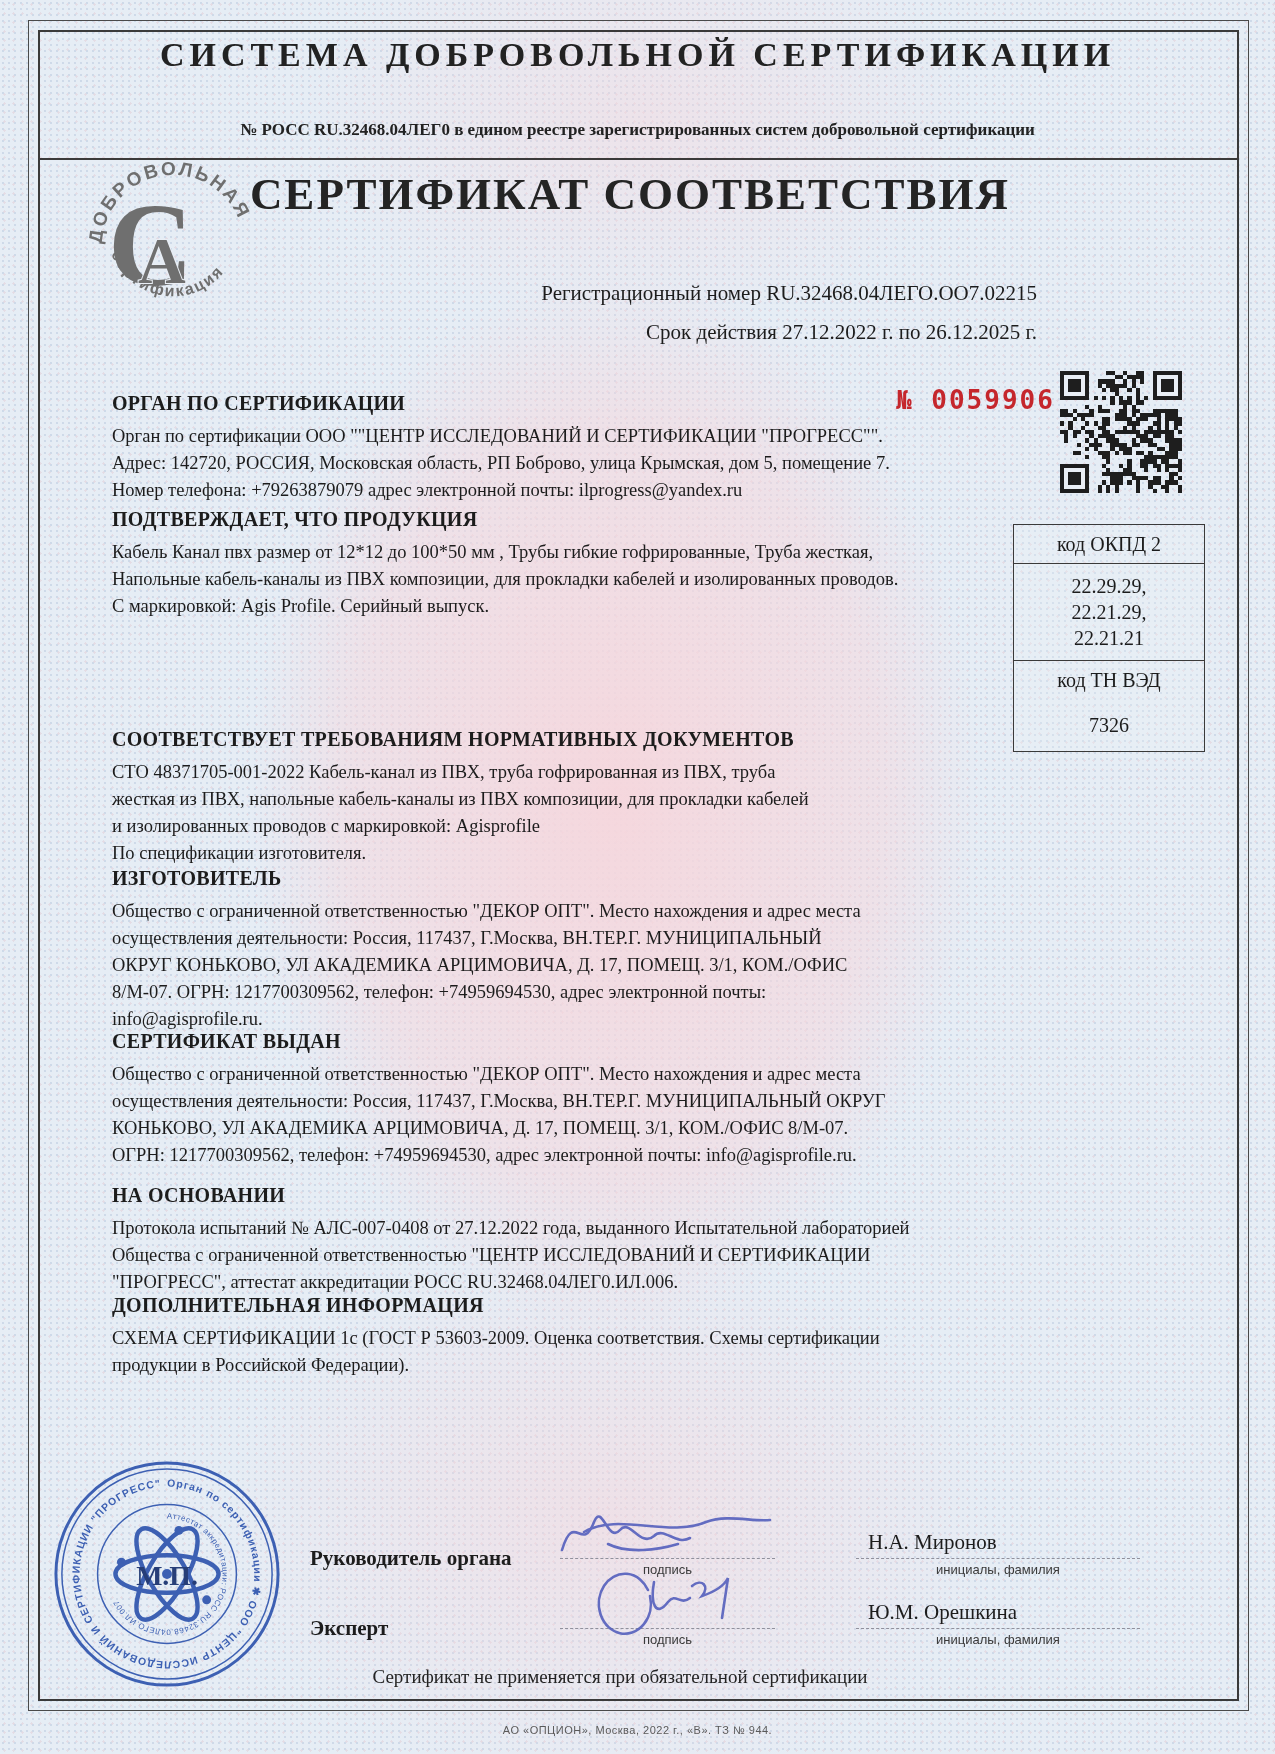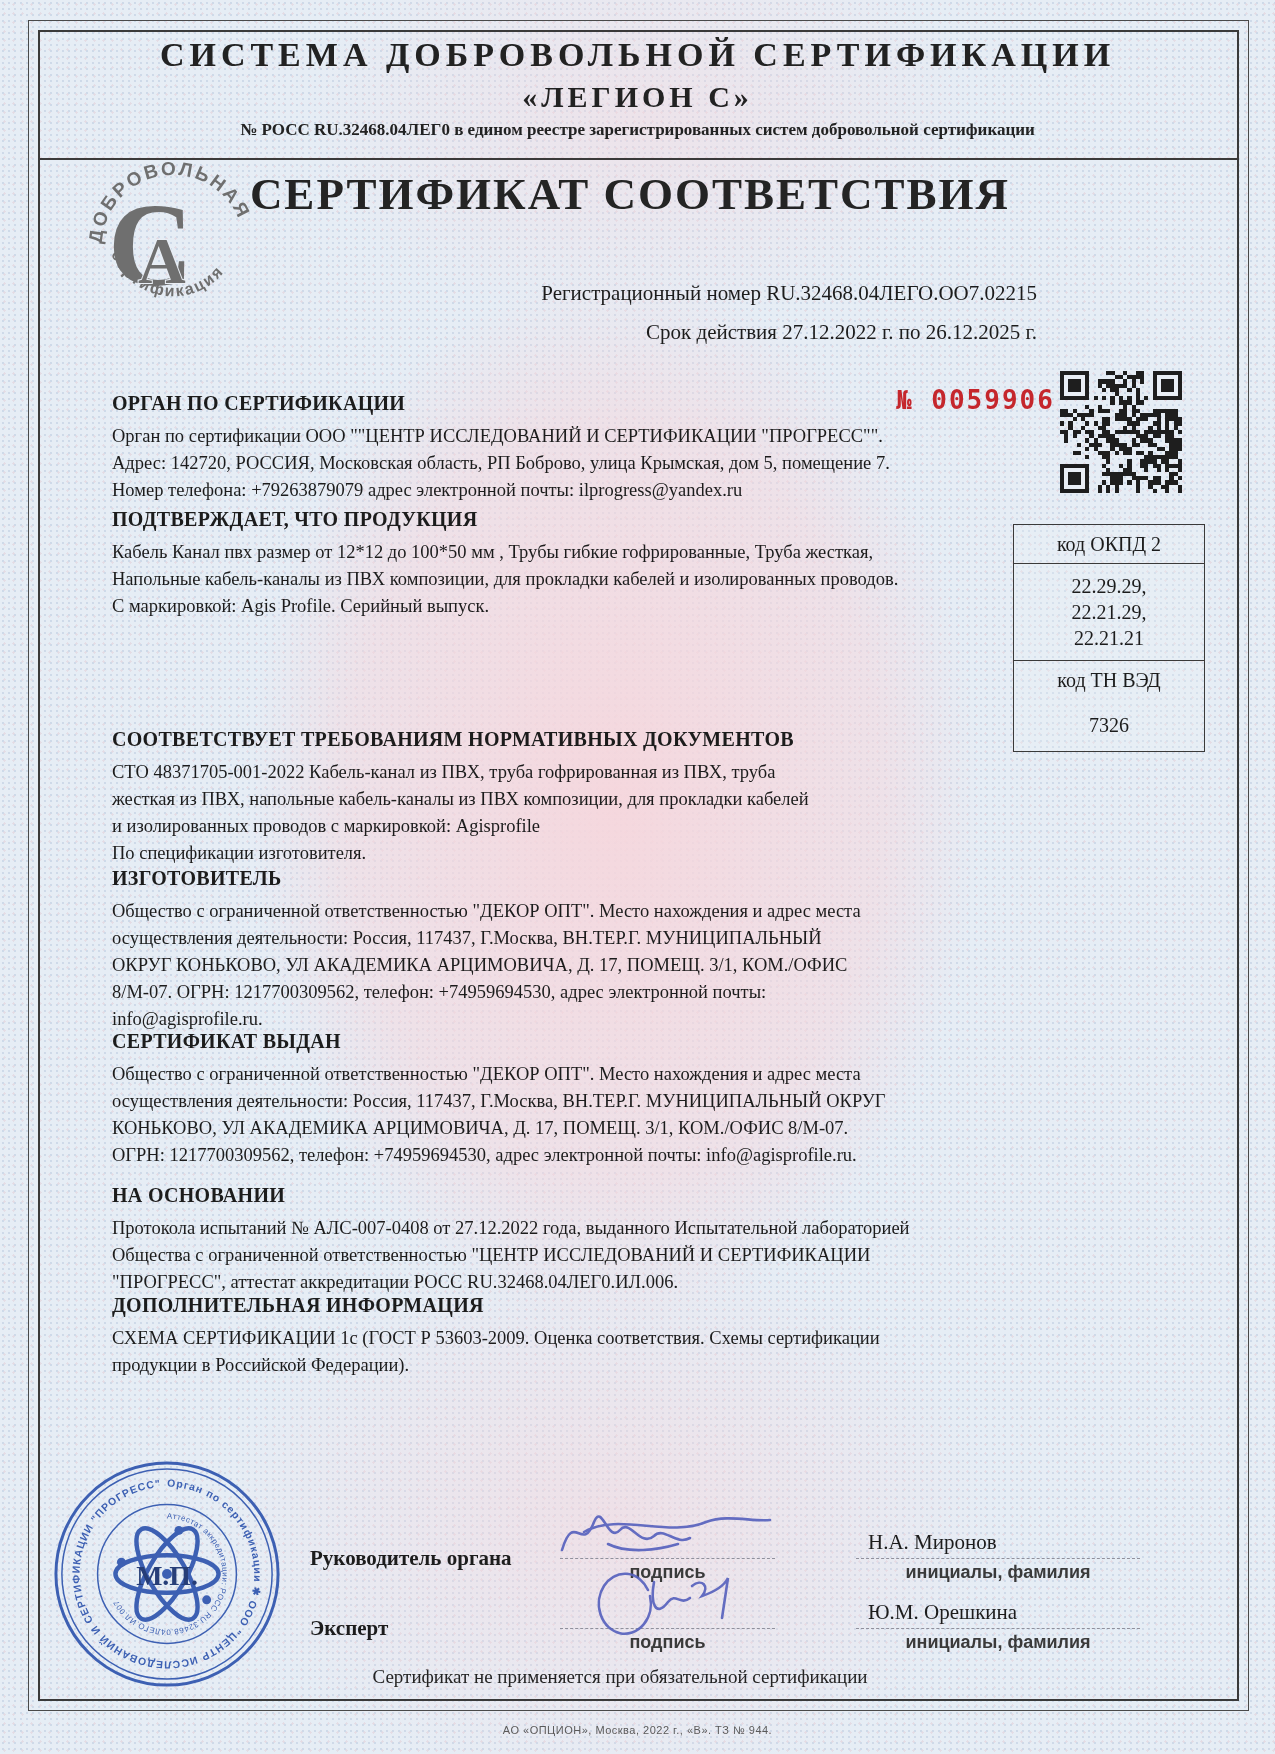--- a/index.html
+++ b/index.html
@@ -46,35 +46,34 @@
   .c-hd.t{border-top:1.5px solid #3a3a3a;}
   .c-vals{padding:9px 0 9px 0;text-align:center;font-size:20px;line-height:26px;}
   .c-val2{height:52px;display:flex;align-items:center;justify-content:center;font-size:20px;}
 
   .logo{left:88px;top:158px;width:170px;height:170px;}
   .stamp{left:48px;top:1455px;width:238px;height:238px;opacity:.92;}
 
   .sig-role{left:310px;font-size:21px;font-weight:bold;white-space:nowrap;margin-top:16px;}
   .sig-name{left:868px;font-size:21px;white-space:nowrap;}
   .dash-line{height:0;border-top:1.5px dashed #90909c;}
-  .cap{font-family:"Liberation Sans",sans-serif;font-size:18px;color:#3a3a3a;text-align:center;font-weight:bold;}
+  .cap{font-family:"Liberation Sans",sans-serif;font-size:13px;color:#3a3a3a;text-align:center;}
   .note{left:200px;width:840px;top:1666px;text-align:center;font-size:19px;color:#242424;}
   .footer{left:0;width:100%;top:1724px;text-align:center;font-family:"Liberation Sans",sans-serif;font-size:11px;color:#5a5a5a;letter-spacing:.5px;}
 </style>
 </head>
 <body>
 
 <div class="page">
 
   <div class="abs frame-outer"></div>
   <div class="abs frame-inner"></div>
   <div class="abs header-rule"></div>
 
   <div class="abs h-title1">СИСТЕМА ДОБРОВОЛЬНОЙ СЕРТИФИКАЦИИ</div>
-  <div class="abs h-title2">«ЛЕГИОН С»</div>
   <div class="abs h-registry">№ РОСС RU.32468.04ЛЕГ0 в едином реестре зарегистрированных систем добровольной сертификации</div>
 
   <svg class="abs logo" viewBox="0 0 170 170">
     <defs>
       <path id="arcTop" d="M 14,88 A 71,71 0 0 1 156,88" fill="none"></path>
       <path id="arcBot" d="M 22,92 A 66,66 0 0 0 148,92" fill="none"></path>
     </defs>
     <text font-family="Liberation Sans, sans-serif" font-size="19" font-weight="bold" fill="#6f6f6f" letter-spacing="2.5">
       <textPath href="#arcTop" startOffset="2">ДОБРОВОЛЬНАЯ</textPath>
     </text>

